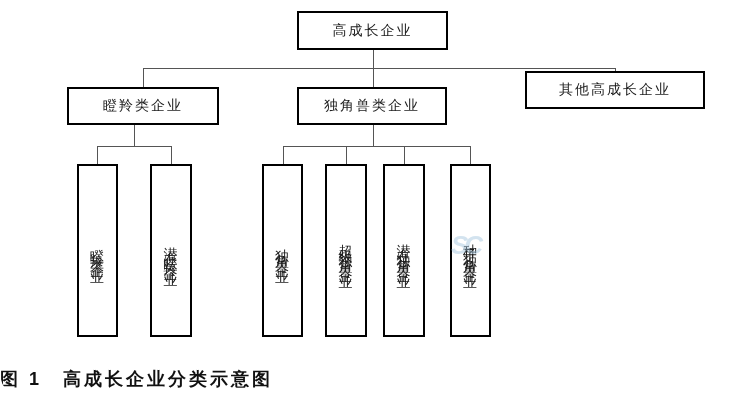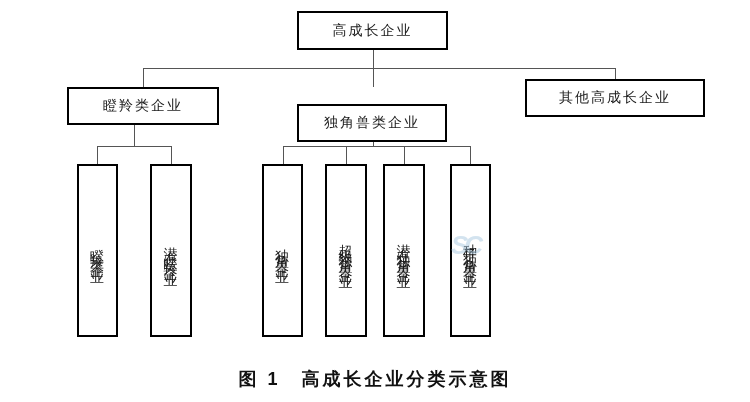--- a/index.html
+++ b/index.html
@@ -39,21 +39,20 @@
     font-size:14px;
     letter-spacing:5px;
     line-height:1;
   }
   .line{position:absolute;background:#555;z-index:1;}
   .vline{width:1px;}
   .hline{height:1px;}
   .caption{
     position:absolute;
     left:0;right:0;top:367px;
-    text-align:center;
     font-family:"Liberation Sans","DejaVu Sans",sans-serif;
     font-weight:bold;
     font-size:18px;
     letter-spacing:3px;
     color:#111;
   }
   .watermark{
     position:absolute;
     left:451px;top:230px;
     font-family:"Liberation Sans","DejaVu Sans",sans-serif;
@@ -90,24 +89,24 @@
   <div class="line vline" style="left:404px;top:146px;height:18px;"></div>
   <div class="line vline" style="left:470px;top:146px;height:18px;"></div>
 
   <div class="hbox" style="left:297px;top:11px;width:151px;height:39px;">
     <span>高成长企业</span>
   </div>
 
   <div class="hbox" style="left:67px;top:87px;width:152px;height:38px;">
     <span>瞪羚类企业</span>
   </div>
-  <div class="hbox" style="left:297px;top:104px;width:150px;height:38px;">
+  <div class="hbox" style="left:297px;top:87px;width:150px;height:38px;">
     <span>独角兽类企业</span>
   </div>
-  <div class="hbox" style="left:525px;top:79px;width:180px;height:38px;">
+  <div class="hbox" style="left:525px;top:71px;width:180px;height:38px;">
     <span>其他高成长企业</span>
   </div>
 
   <div class="vbox" style="left:77px;width:41px;">
     <span class="vtext">瞪羚类企业</span>
   </div>
   <div class="vbox" style="left:150px;">
     <span class="vtext">潜在瞪羚企业</span>
   </div>
   <div class="vbox" style="left:262px;width:41px;">

